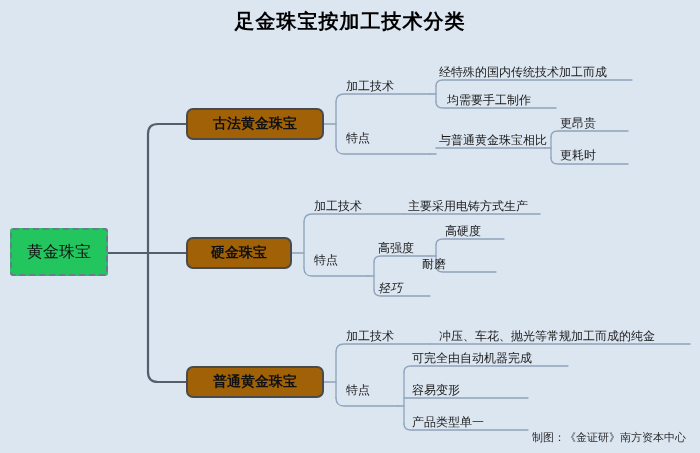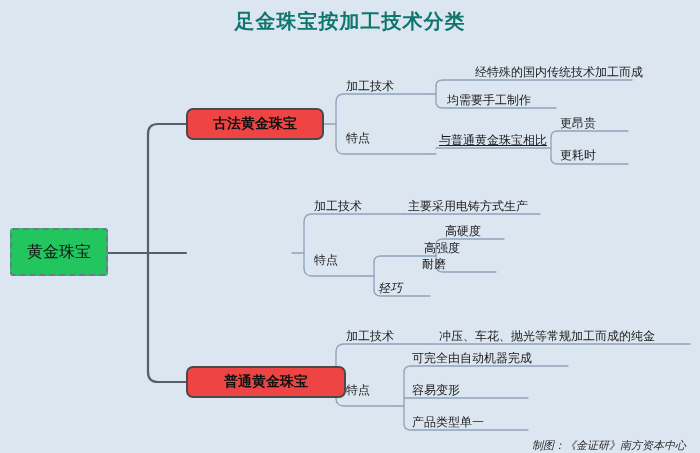--- a/index.html
+++ b/index.html
@@ -16,34 +16,34 @@
     font-family: "DejaVu Sans", "Liberation Sans", sans-serif;
   }
   #title {
     position: absolute;
     left: 0;
     top: 8px;
     width: 700px;
     text-align: center;
     font-size: 20px;
     font-weight: bold;
-    color: #0f766e;
+    color: #000000;
     letter-spacing: 1px;
   }
   #diagram {
     position: absolute;
     left: 0;
     top: 0;
     width: 700px;
     height: 453px;
   }
   .node-box {
     position: absolute;
     box-sizing: border-box;
-    background: #ef4444;
+    background: #a16207;
     border: 2px solid #4a4a4a;
     border-radius: 7px;
     display: flex;
     align-items: center;
     justify-content: center;
     font-weight: bold;
     color: #111;
     white-space: nowrap;
   }
   .node-root {
@@ -59,25 +59,24 @@
   .leaf-label {
     position: absolute;
     font-size: 12px;
     color: #1a1a1a;
     white-space: nowrap;
     line-height: 13px;
   }
   #credit {
     position: absolute;
     right: 14px;
-    bottom: 0;
+    bottom: 8px;
     font-size: 11px;
     color: #2b2b2b;
     white-space: nowrap;
-    font-style: italic;
   }
 </style>
 </head>
 <body>
 
 <div id="page">
 
   <div id="title">足金珠宝按加工技术分类</div>
 
   <svg id="diagram" viewBox="0 0 700 453" xmlns="http://www.w3.org/2000/svg">
@@ -146,41 +145,44 @@
   </svg>
 
   <div class="node-box node-root" style="left:10px; top:228px; width:98px; height:48px;">
     <span>黄金珠宝</span>
   </div>
 
   <div class="node-box node-branch" style="left:186px; top:108px; width:138px; height:32px;">
     <span>古法黄金珠宝</span>
   </div>
 
+  <div class="node-box node-branch" style="left:186px; top:237px; width:106px; height:32px;">
+    <span>硬金珠宝</span>
+  </div>
 
-  <div class="node-box node-branch" style="left:186px; top:366px; width:160px; height:32px;">
+  <div class="node-box node-branch" style="left:186px; top:366px; width:138px; height:32px;">
     <span>普通黄金珠宝</span>
   </div>
 
   <div class="leaf-label" style="left:346px; top:80px;">加工技术</div>
   <div class="leaf-label" style="left:346px; top:132px;">特点</div>
 
-  <div class="leaf-label" style="left:439px; top:66px;margin-left:36px;">经特殊的国内传统技术加工而成</div>
+  <div class="leaf-label" style="left:439px; top:66px;">经特殊的国内传统技术加工而成</div>
   <div class="leaf-label" style="left:447px; top:94px;">均需要手工制作</div>
 
-  <div class="leaf-label" style="left:439px; top:134px;text-decoration:underline;">与普通黄金珠宝相比</div>
+  <div class="leaf-label" style="left:439px; top:134px;">与普通黄金珠宝相比</div>
   <div class="leaf-label" style="left:560px; top:117px;">更昂贵</div>
   <div class="leaf-label" style="left:560px; top:149px;">更耗时</div>
 
   <div class="leaf-label" style="left:314px; top:200px;">加工技术</div>
   <div class="leaf-label" style="left:314px; top:254px;">特点</div>
 
   <div class="leaf-label" style="left:408px; top:200px;">主要采用电铸方式生产</div>
 
-  <div class="leaf-label" style="left:378px; top:242px;margin-left:46px;">高强度</div>
+  <div class="leaf-label" style="left:378px; top:242px;">高强度</div>
   <div class="leaf-label" style="left:378px; top:282px;font-style:italic;">轻巧</div>
 
   <div class="leaf-label" style="left:445px; top:225px;">高硬度</div>
   <div class="leaf-label" style="left:422px; top:258px;">耐磨</div>
 
   <div class="leaf-label" style="left:346px; top:330px;">加工技术</div>
   <div class="leaf-label" style="left:346px; top:384px;">特点</div>
 
   <div class="leaf-label" style="left:412px; top:352px;">可完全由自动机器完成</div>
 

